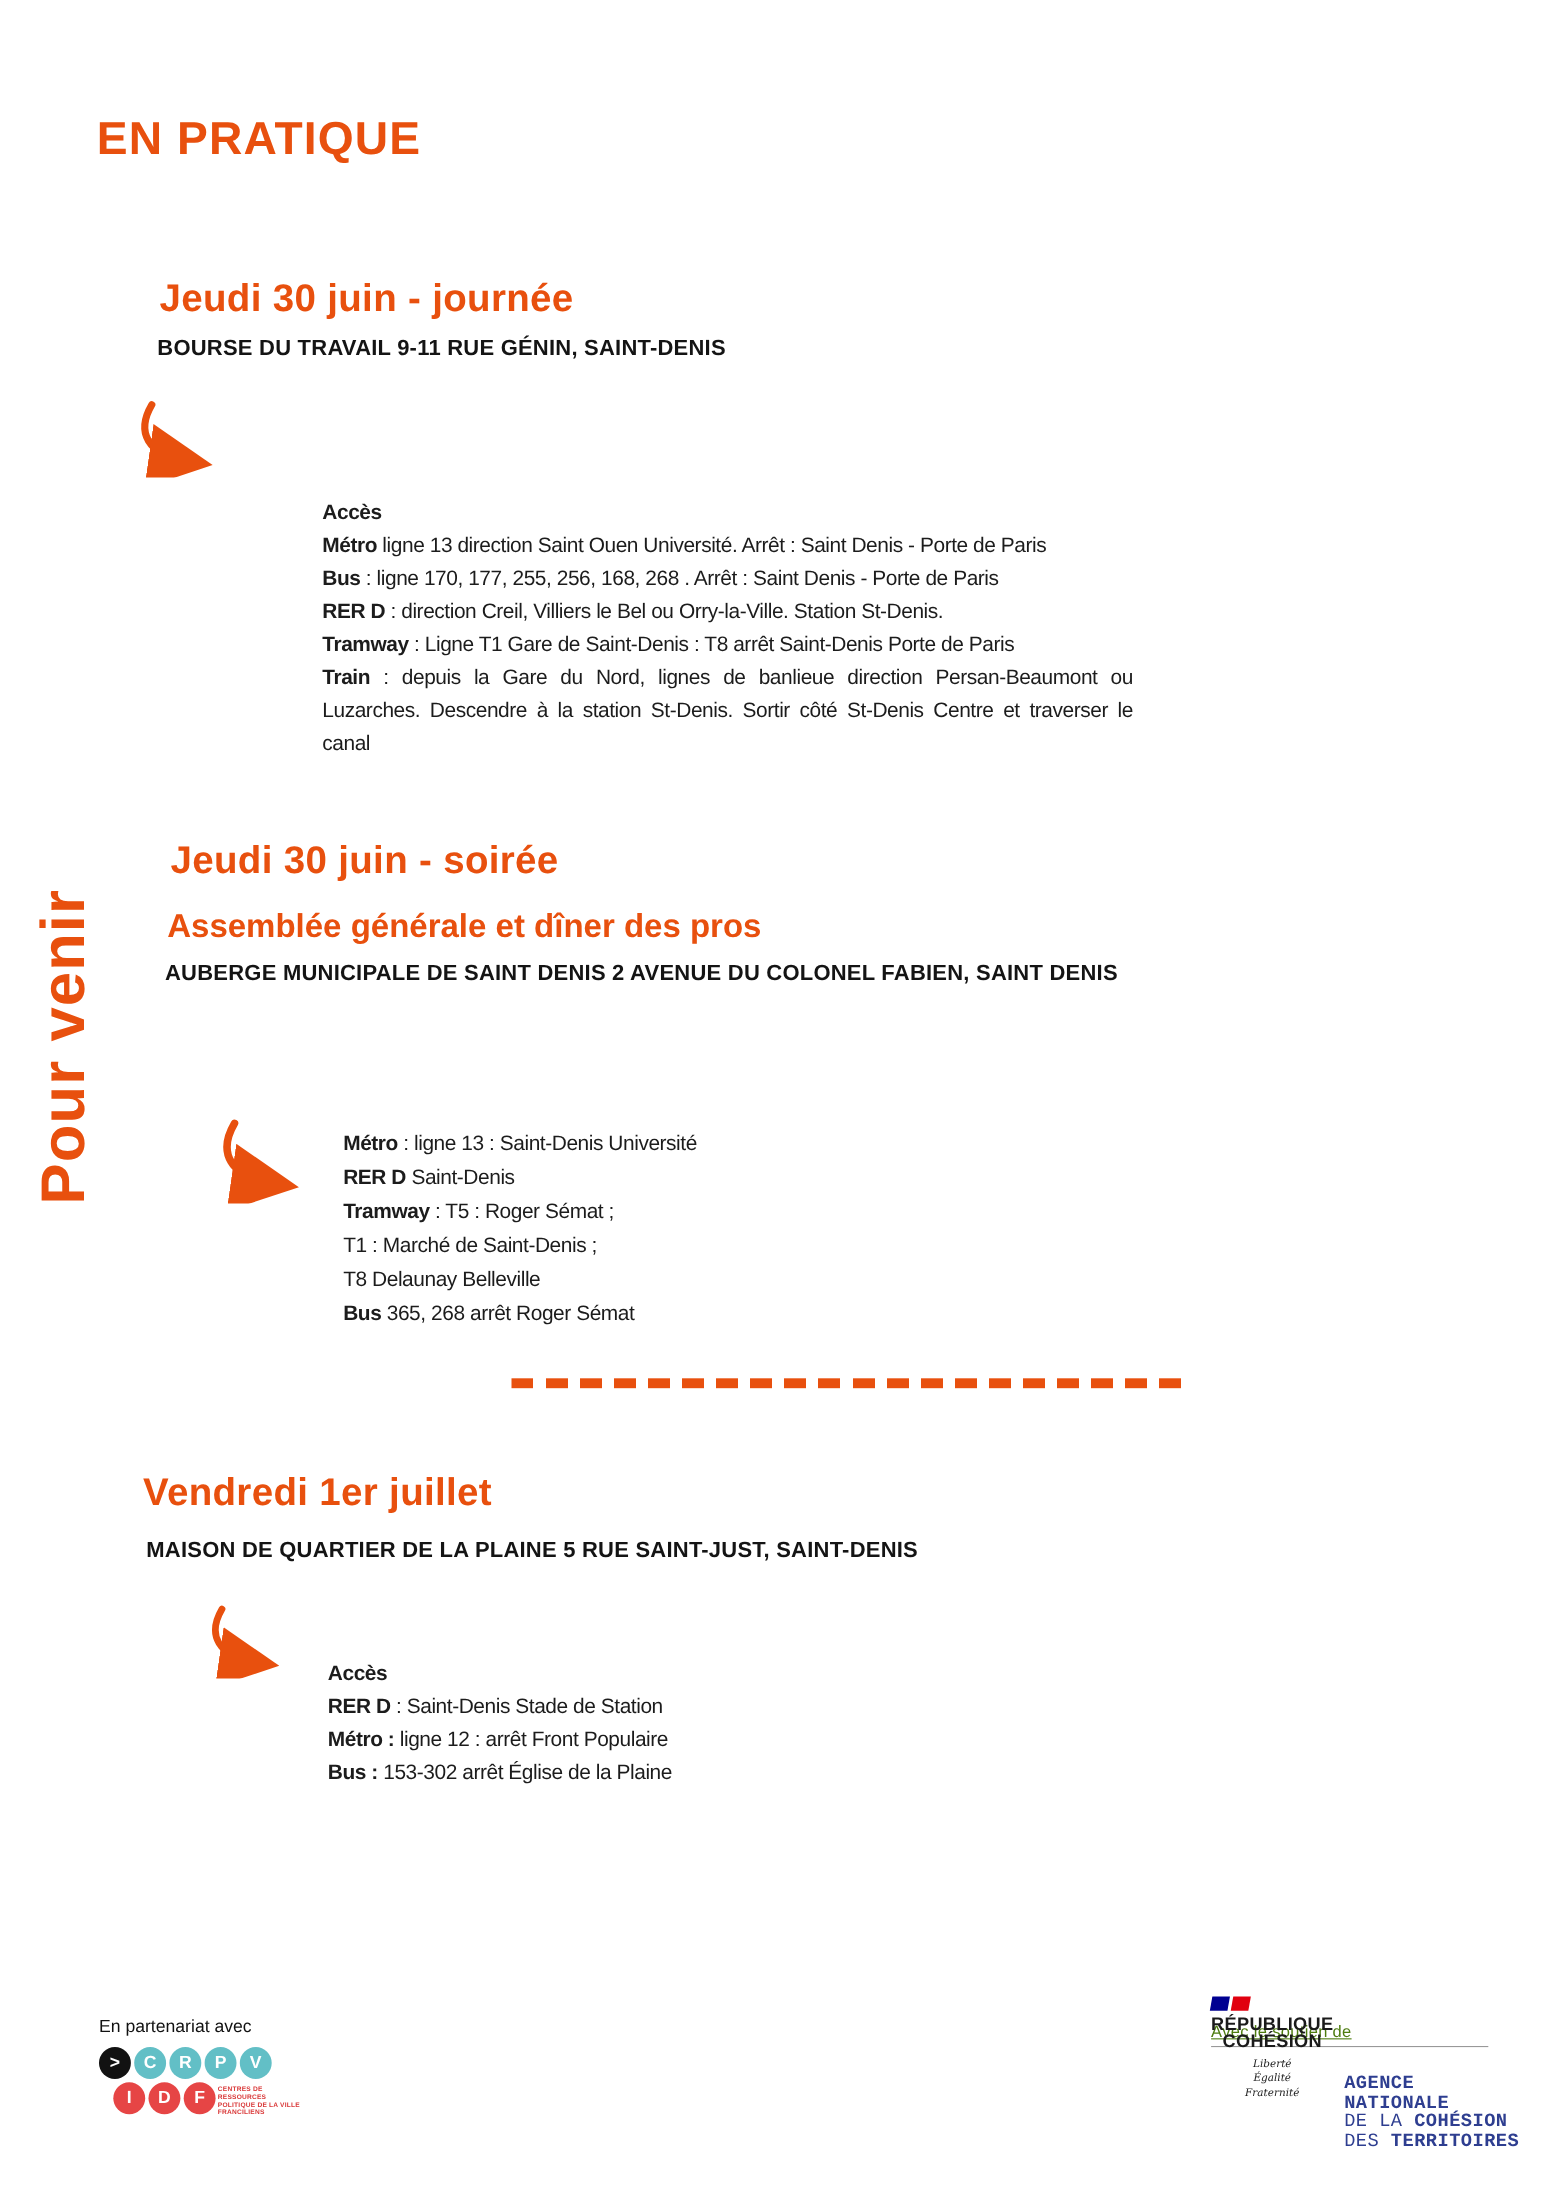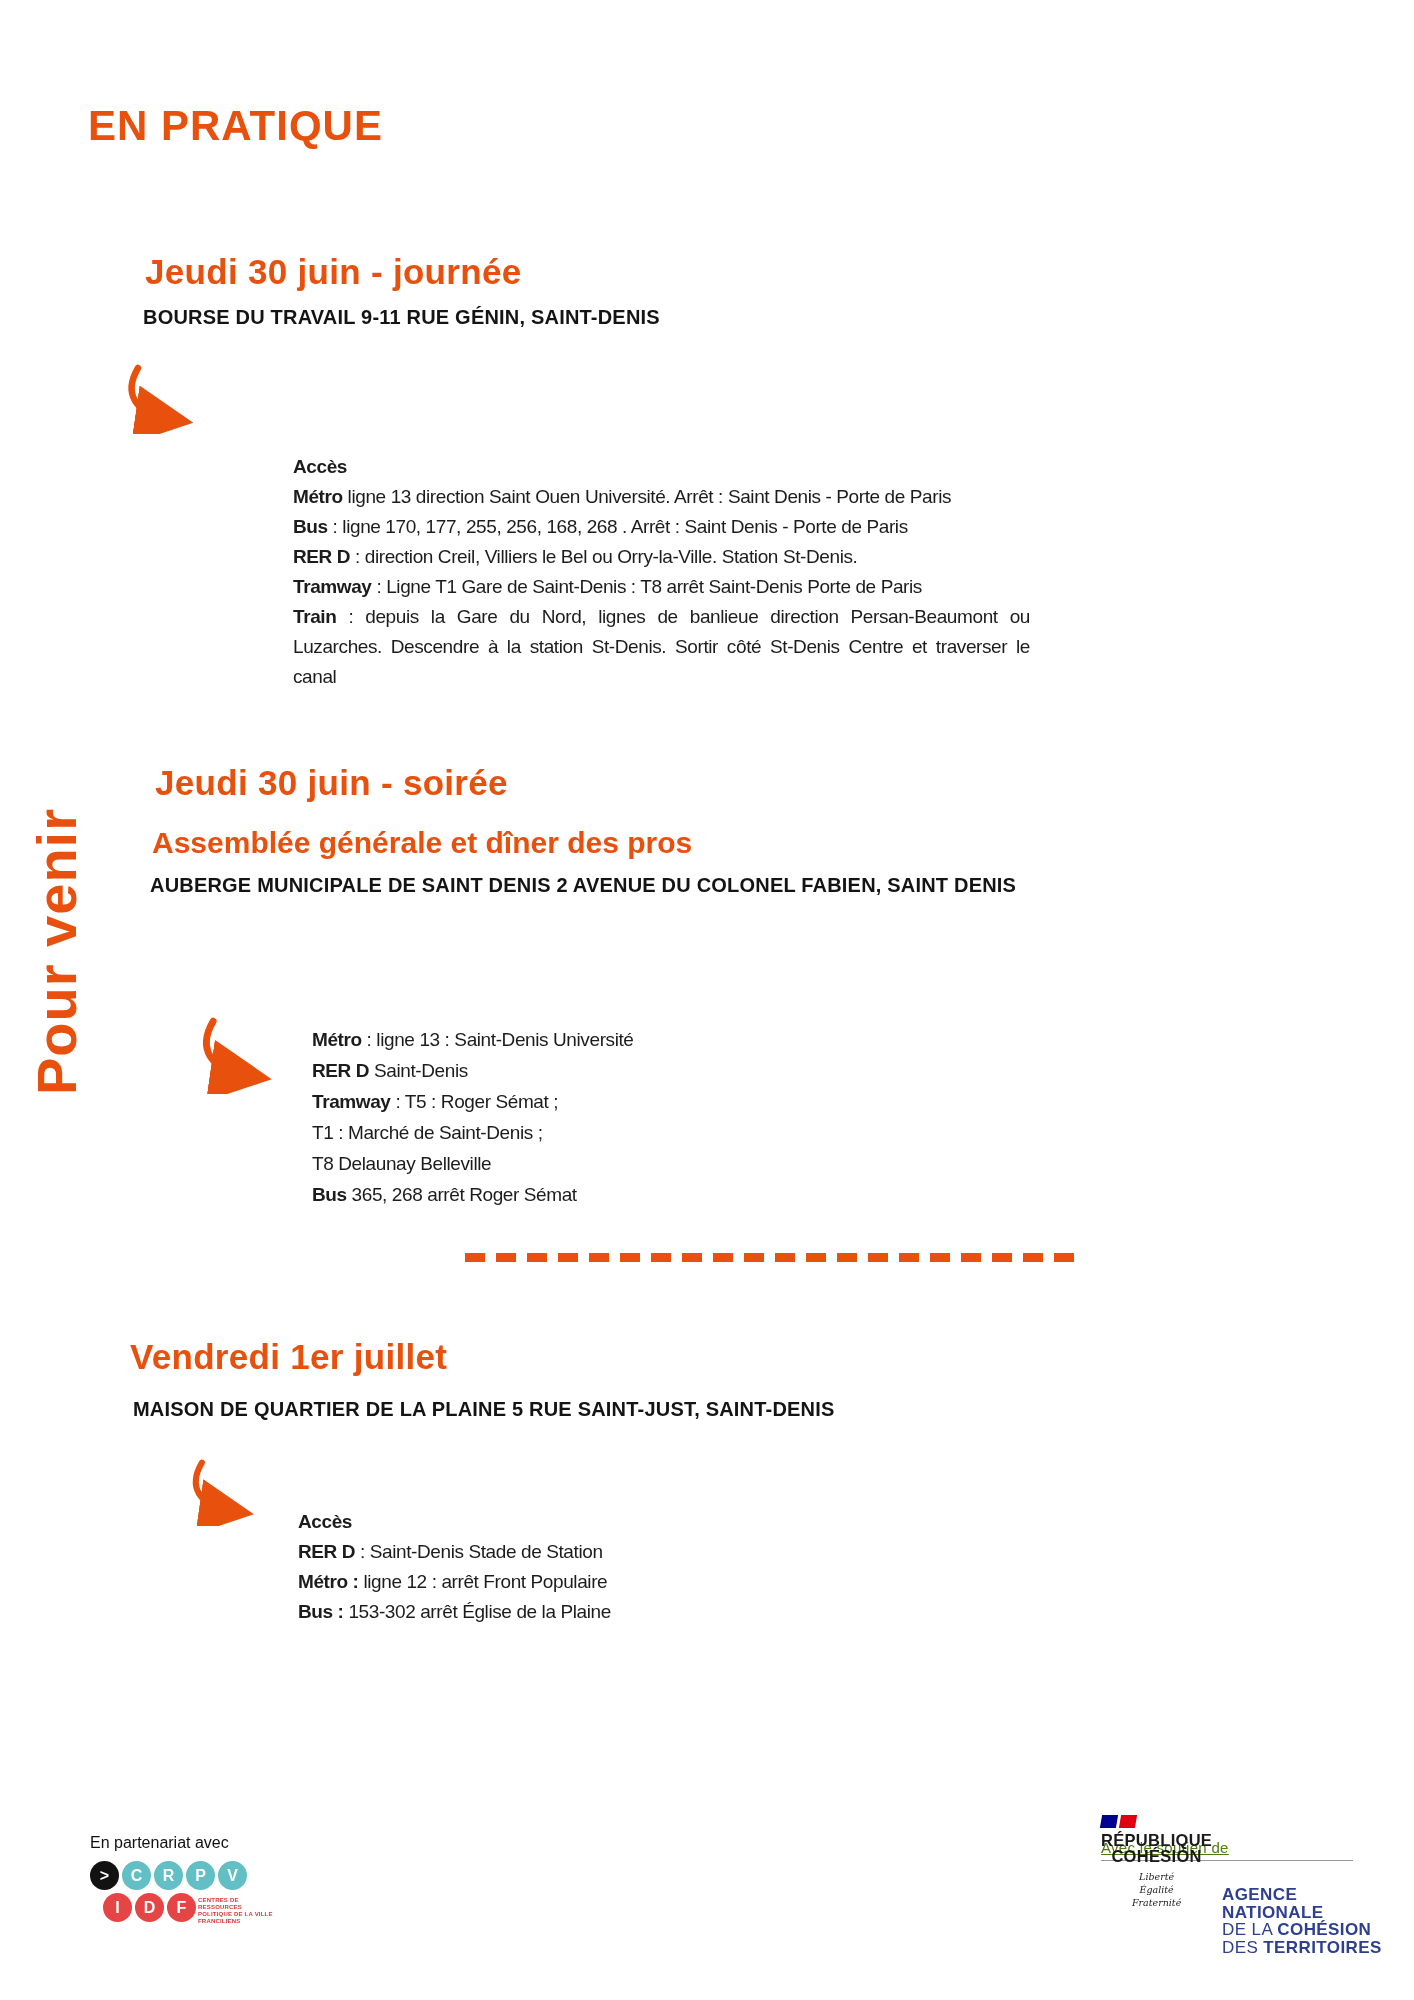--- a/index.html
+++ b/index.html
@@ -38,21 +38,21 @@
 
   
   .support-label { font-size:15px; color:#4d7c0f; letter-spacing:0.3px;text-decoration:underline; }
   .support-rule { height:1px; background:#999; }
   .rf-flag { display:flex; gap:3px; margin-bottom:4px; }
   .rf-flag .fb { display:block; width:16px; height:13px; background:#000091; transform:skewX(-10deg); }
   .rf-flag .fr { display:block; width:16px; height:13px; background:#E1000F; transform:skewX(-10deg); }
   .rf-name { font-size:16.5px; line-height:16px; font-weight:bold; color:#1a1a1a; letter-spacing:0.3px; }
   .rf-motto { margin-top:6px; font-family:"DejaVu Serif", serif; font-style:italic; font-size:9.5px;
               line-height:13px; color:#222; }
-  .anct { font-size:17px; line-height:17.5px; color:#2E3E90; letter-spacing:0.4px; }
+  .anct { font-size:17px; line-height:17.5px; color:#2E3E90; letter-spacing:0.4px;font-family:Liberation Mono, monospace; }
   .anct b { font-weight:bold; }
 </style>
 </head>
 <body>
 
 <div class="page">
 
   <div class="abs h-title" style="left:88px; top:102px;text-align:center;">EN PRATIQUE</div>
 
   <div class="abs side-label" style="left:24px; top:1095px;">Pour venir</div>

